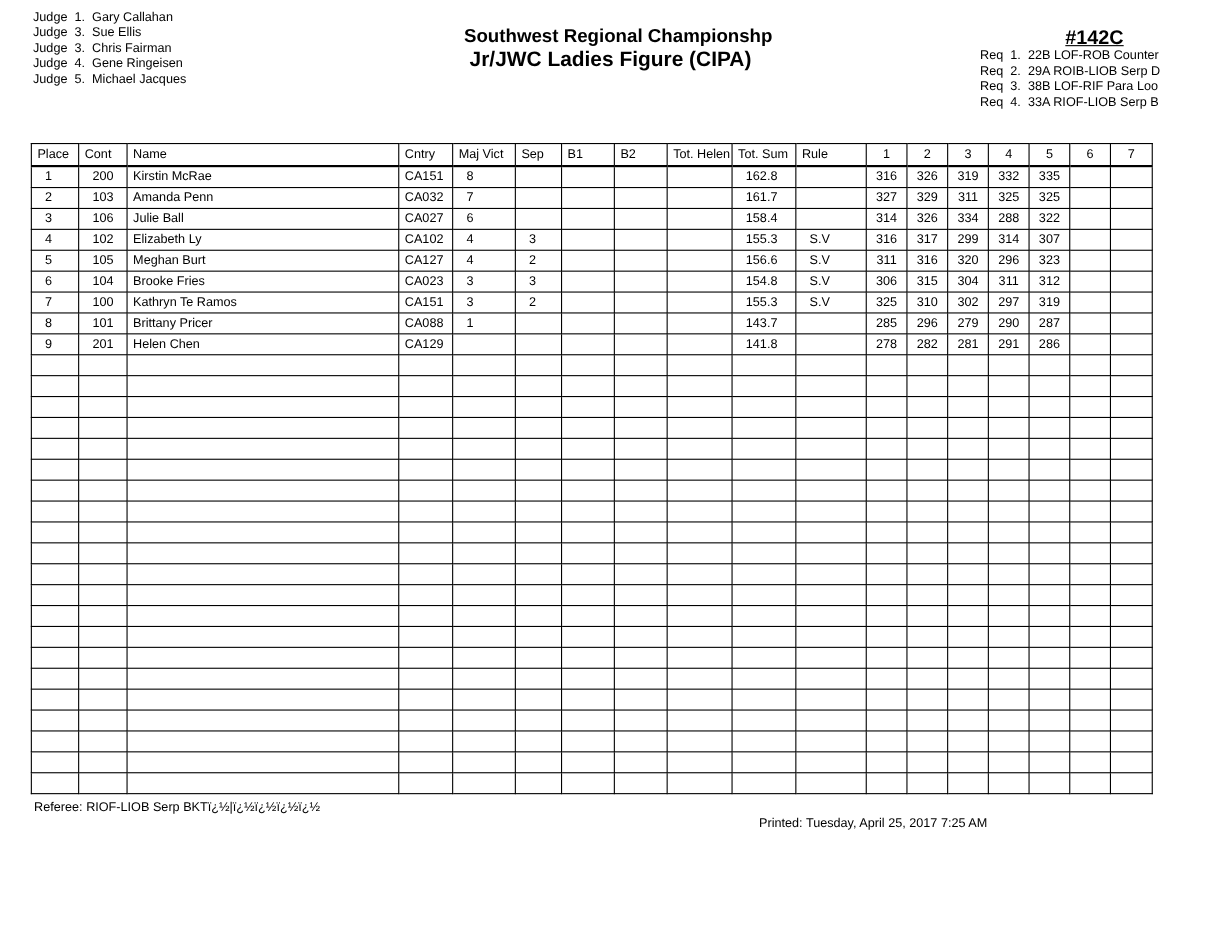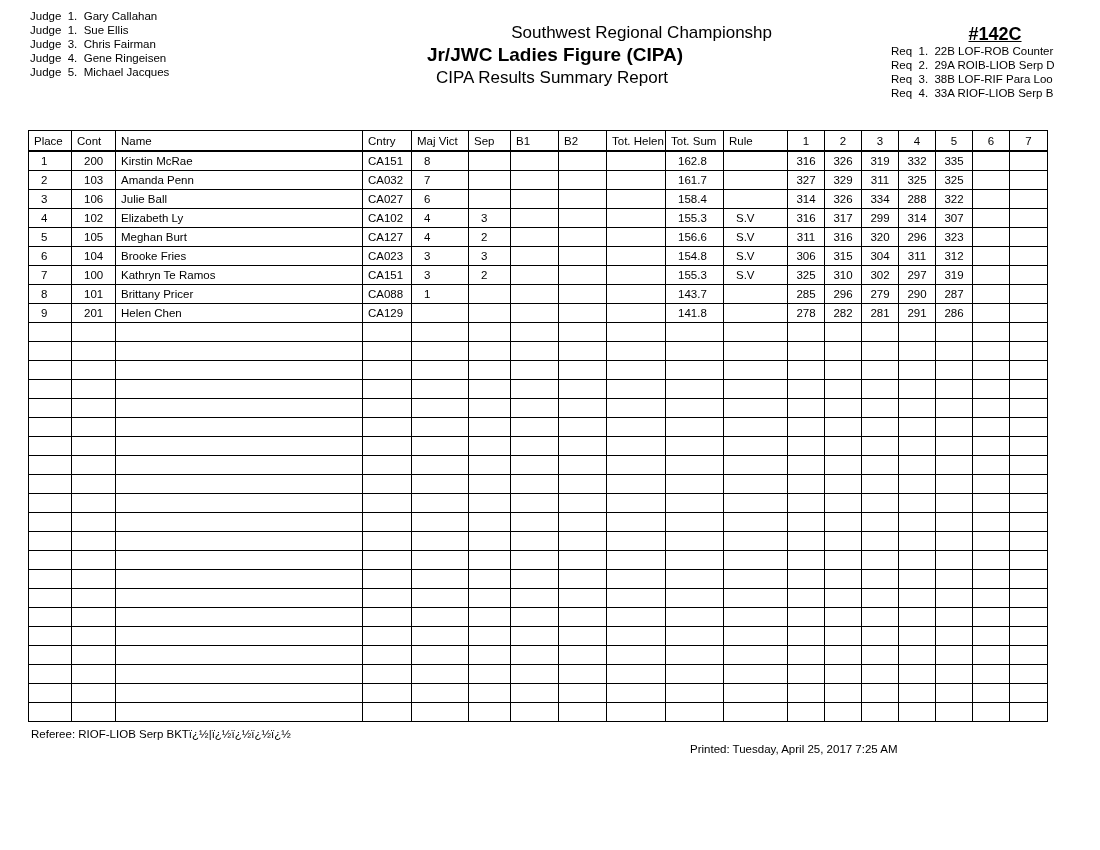--- a/index.html
+++ b/index.html
@@ -3,21 +3,21 @@
   <meta charset="utf-8">
   <style>
     html, body { margin: 0; padding: 0; background: #ffffff; }
     body {
       width: 1100px; height: 850px; position: relative; overflow: hidden;
       font-family: "Liberation Sans", sans-serif; color: #000;
     }
     .judges { position: absolute; left: 30px; top: 9px; font-size: 11.5px; line-height: 14px; }
     .judges .row { white-space: pre; }
     .center-head { position: absolute; left: 340px; width: 420px; top: 22px; text-align: center; }
-    .title1 { font-size: 17px; font-weight: normal; line-height: 21px; position: relative; left: 12px; text-align: right; }
+    .title1 { font-size: 17px; font-weight: bold; line-height: 21px; position: relative; left: 12px; }
     .title2 { font-size: 15px; line-height: 18px; position: relative; left: -6px; }
     .title3 { font-size: 19px; font-weight: bold; line-height: 24px; position: relative; left: 5px; }
     .title4 { font-size: 17px; line-height: 22px; position: relative; left: 2px; }
     .right-head { position: absolute; left: 880px; width: 200px; top: 24px; }
     .event-no { font-size: 18px; font-weight: bold; text-align: center; padding-left: 30px; line-height: 20px; text-decoration: underline; }
     .reqs { font-size: 11.5px; line-height: 14px; padding-left: 11px; white-space: pre; }
     table.results {
       position: absolute; left: 28px; top: 130px; border-collapse: collapse;
       table-layout: fixed; font-size: 11.5px;
     }
@@ -29,30 +29,29 @@
     table.results th.num, table.results td.num { text-align: center; padding: 0; }
     table.results td.ctr { text-align: left; padding-left: 12px; }
     .footer-left { position: absolute; left: 31px; top: 728px; font-size: 11.5px; }
     .footer-right { position: absolute; left: 690px; top: 728px; font-size: 11.5px; margin-top: 15px; }
   </style>
 </head>
 <body>
 
 <div class="judges">
   <div class="row">Judge  1.  Gary Callahan</div>
-  <div class="row">Judge  1.  Sue Ellis</div>
+  <div class="row">Judge  3.  Sue Ellis</div>
   <div class="row">Judge  3.  Chris Fairman</div>
   <div class="row">Judge  4.  Gene Ringeisen</div>
   <div class="row">Judge  5.  Michael Jacques</div>
 </div>
 
 <div class="center-head">
   <div class="title1">Southwest Regional Championshp</div>
   <div class="title3">Jr/JWC Ladies Figure (CIPA)</div>
-  <div class="title4">CIPA Results Summary Report</div>
 </div>
 
 <div class="right-head">
   <div class="event-no">#142C</div>
   <div class="reqs">Req  1.  22B LOF-ROB Counter</div>
   <div class="reqs">Req  2.  29A ROIB-LIOB Serp D</div>
   <div class="reqs">Req  3.  38B LOF-RIF Para Loo</div>
   <div class="reqs">Req  4.  33A RIOF-LIOB Serp B</div>
 </div>
 

